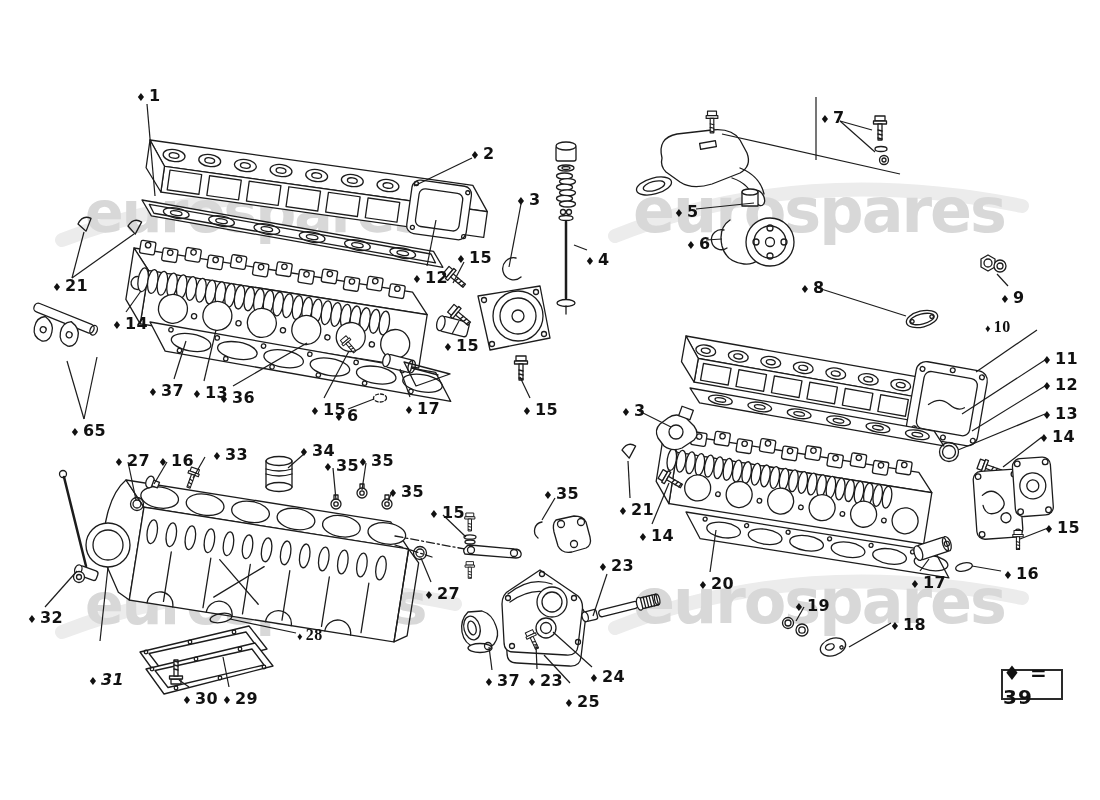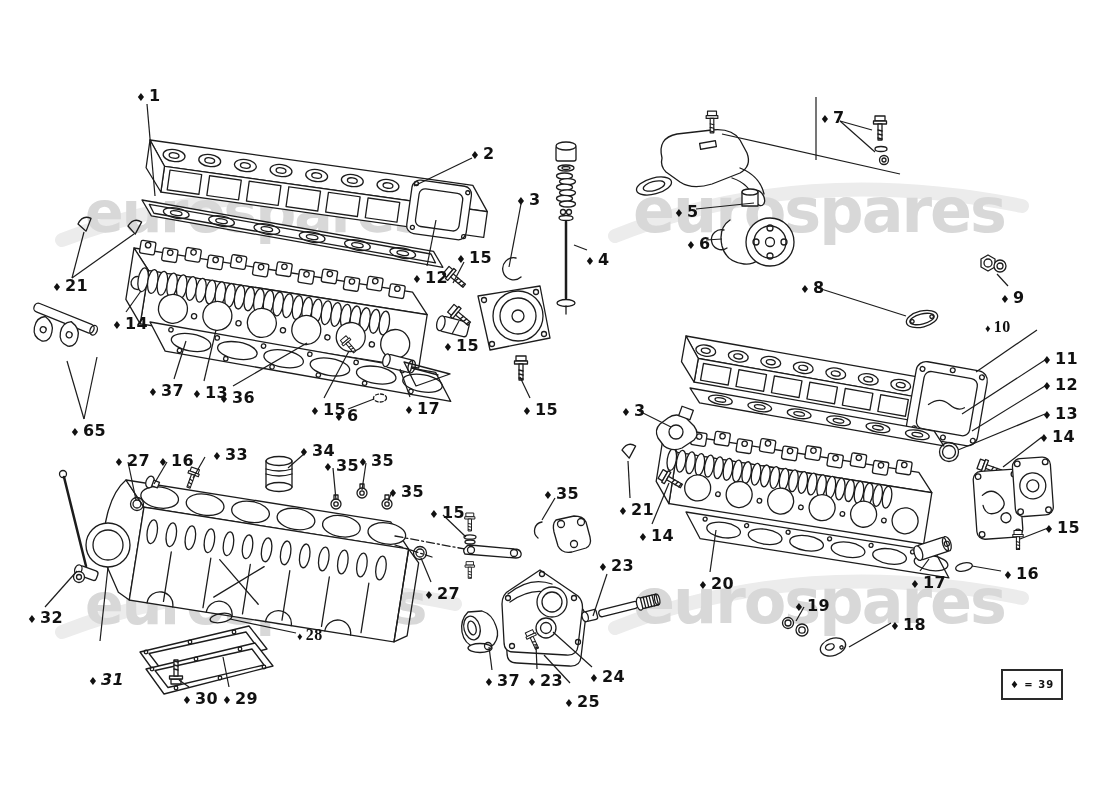--- a/index.html
+++ b/index.html
@@ -6,21 +6,21 @@
   #stage{position:relative;width:1100px;height:800px;background:#ffffff;overflow:hidden;
          font-family:"DejaVu Sans","Liberation Sans",sans-serif;}
   #art{position:absolute;left:0;top:0;}
   .wm{font-family:"DejaVu Sans","Liberation Sans",sans-serif;font-weight:bold;fill:#d8d8d8;letter-spacing:-2px;}
   .swoosh{stroke:#ececec;stroke-width:14;fill:none;stroke-linecap:round;}
   .callout{position:absolute;white-space:nowrap;color:#111;}
   .callout .dia{font-size:11px;margin-right:3px;}
   .callout .num{font-size:16px;font-weight:bold;letter-spacing:.5px;}
   #legend{position:absolute;left:1001px;top:669px;width:58px;height:27px;border:2px solid #2a2a2a;
           display:flex;align-items:center;justify-content:center;}
-  #legend span{font-size:10px;font-weight:bold;color:#111;letter-spacing:1px;}
+  #legend span{font-size:20px;font-weight:bold;color:#111;letter-spacing:1px;}
 </style>
 </head>
 <body>
 
 <div id="stage">
 <svg id="art" width="1100" height="800" viewBox="0 0 1100 800">
 
   <g id="watermarks">
     <path class="swoosh" d="M62,240 Q250,168 455,212"></path>
     <path class="swoosh" d="M615,236 Q800,162 1022,206"></path>

